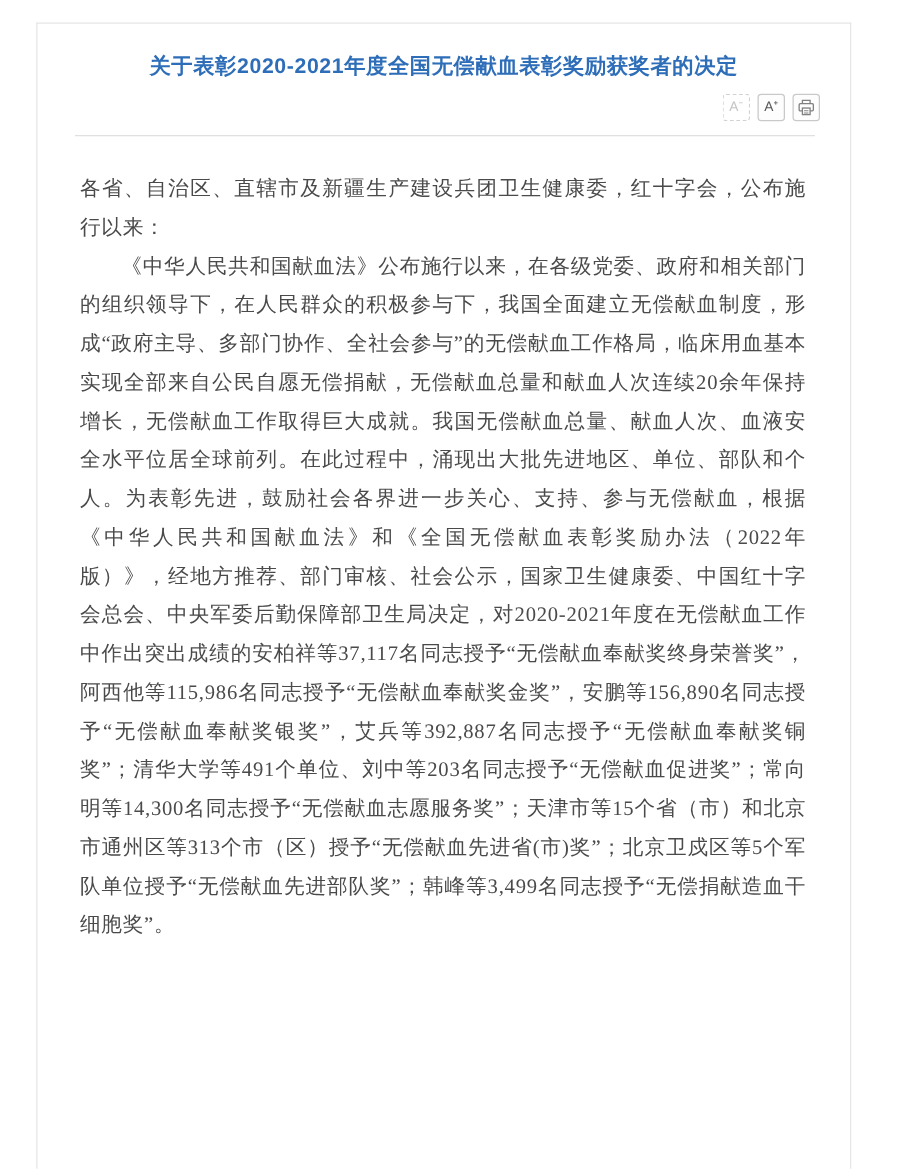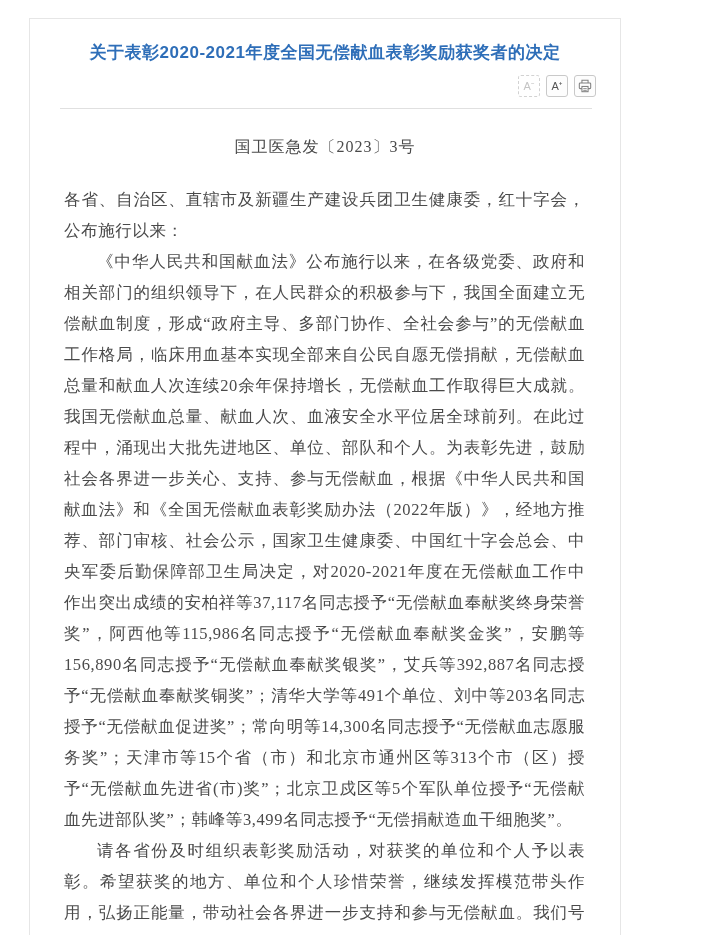--- a/index.html
+++ b/index.html
@@ -2,21 +2,21 @@
 <html><head>
 <meta charset="utf-8">
 <style>
   html,body{margin:0;padding:0;}
   body{
     width:722px;height:935px;position:relative;overflow:hidden;
     background:#ffffff;
     font-family:"Liberation Sans","DejaVu Sans",sans-serif;
   }
   .page{
-    position:absolute;left:29px;top:18px;width:592px;height:917px;
+    position:absolute;left:29px;top:18px;width:652px;height:917px;
     background:#ffffff;border:1px solid #e6e6e6;border-bottom:none;
     box-sizing:border-box;
   }
   
   .header{position:relative;height:90px;}
   .page-title{
     position:absolute;top:22px;left:0;right:0;text-align:center;
     font-size:17px;font-weight:bold;letter-spacing:0.5px;color:#2e6eb8;
   }
   .meta{
@@ -73,21 +73,19 @@
             <line x1="6" y1="11" x2="10" y2="11" stroke="#808080" stroke-width="1"></line>
             <line x1="6" y1="13" x2="10" y2="13" stroke="#808080" stroke-width="1"></line>
           </svg>
         </span>
       </button>
     </div>
 
     <div class="header-divider"></div>
   </div>
 
-  <div class="doc-number">国卫医急发〔2023〕3号</div>
 
   <div class="doc-body">
     <p>各省、自治区、直辖市及新疆生产建设兵团卫生健康委，红十字会，公布施行以来：</p>
     <p class="indent">《中华人民共和国献血法》公布施行以来，在各级党委、政府和相关部门的组织领导下，在人民群众的积极参与下，我国全面建立无偿献血制度，形成“政府主导、多部门协作、全社会参与”的无偿献血工作格局，临床用血基本实现全部来自公民自愿无偿捐献，无偿献血总量和献血人次连续20余年保持增长，无偿献血工作取得巨大成就。我国无偿献血总量、献血人次、血液安全水平位居全球前列。在此过程中，涌现出大批先进地区、单位、部队和个人。为表彰先进，鼓励社会各界进一步关心、支持、参与无偿献血，根据《中华人民共和国献血法》和《全国无偿献血表彰奖励办法（2022年版）》，经地方推荐、部门审核、社会公示，国家卫生健康委、中国红十字会总会、中央军委后勤保障部卫生局决定，对2020-2021年度在无偿献血工作中作出突出成绩的安柏祥等37,117名同志授予“无偿献血奉献奖终身荣誉奖”，阿西他等115,986名同志授予“无偿献血奉献奖金奖”，安鹏等156,890名同志授予“无偿献血奉献奖银奖”，艾兵等392,887名同志授予“无偿献血奉献奖铜奖”；清华大学等491个单位、刘中等203名同志授予“无偿献血促进奖”；常向明等14,300名同志授予“无偿献血志愿服务奖”；天津市等15个省（市）和北京市通州区等313个市（区）授予“无偿献血先进省(市)奖”；北京卫戍区等5个军队单位授予“无偿献血先进部队奖”；韩峰等3,499名同志授予“无偿捐献造血干细胞奖”。</p>
-    <p class="indent">请各省份及时组织表彰奖励活动，对获奖的单位和个人予以表彰。希望获奖的地方、单位和个人珍惜荣誉，继续发挥模范带头作用，弘扬正能量，带动社会各界进一步支持和参与无偿献血。我们号召社会各界以他们为榜样，弘扬救死扶伤、大爱无疆的人道主义精神，捐献热血、挽救生命，为推动健康中国建设贡献力量。</p>
   </div>
 
 </div>
 
 </body></html>

